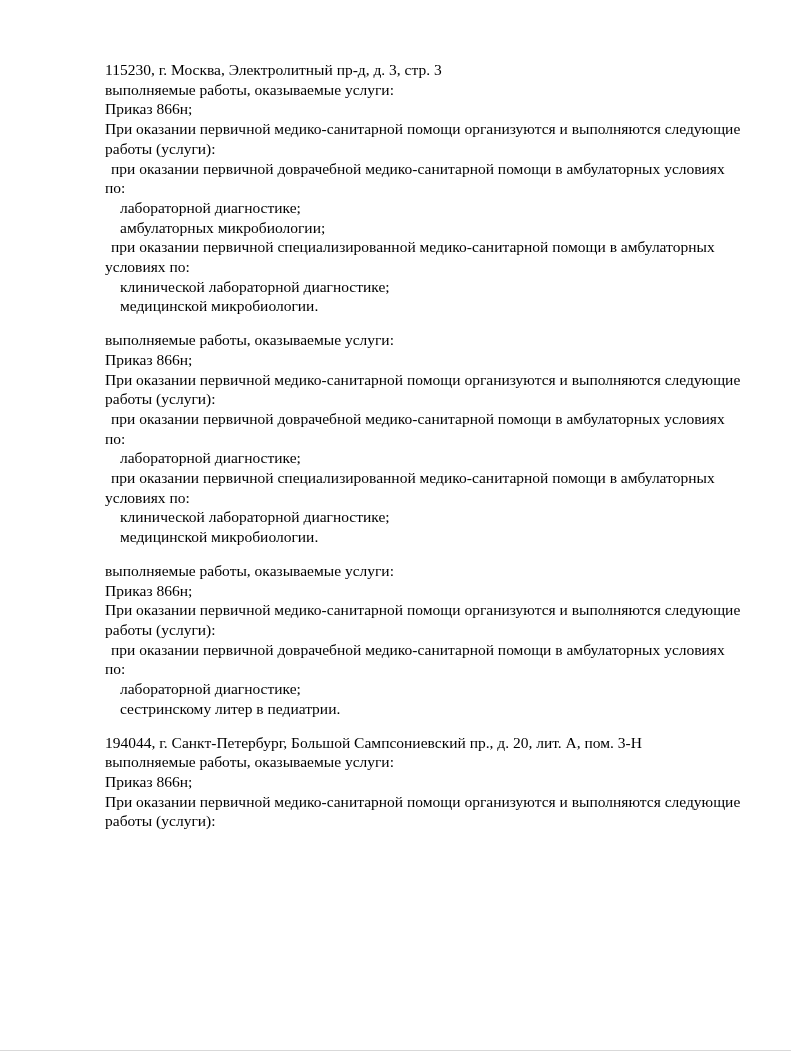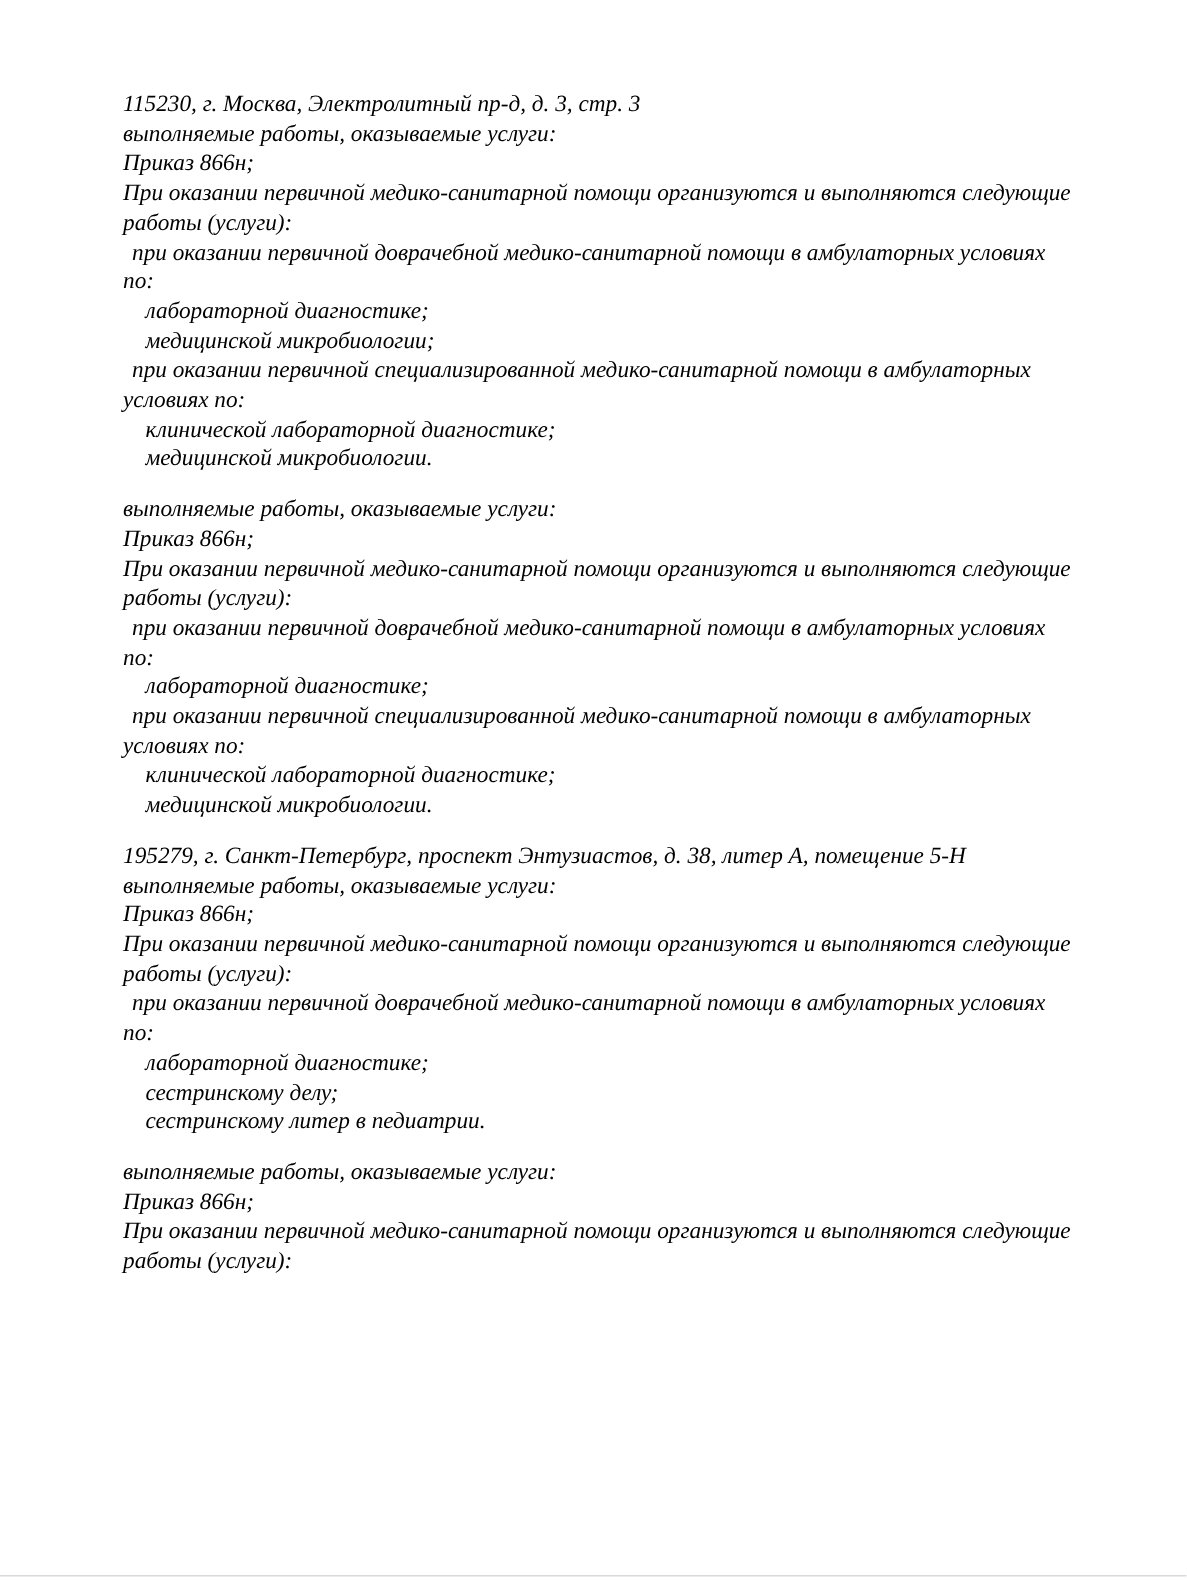--- a/index.html
+++ b/index.html
@@ -8,24 +8,23 @@
     height: 1054px;
     background: #ffffff;
     overflow: hidden;
     position: relative;
     font-family: "Liberation Serif", "DejaVu Serif", serif;
     font-size: 15.5px;
     color: #000000;
   }
   .doc {
     position: absolute;
-    left: 82px;
+    left: 105px;
     top: 60px;
     width: 665px;
-    font-style: italic;
   }
   .address-block { margin: 0 0 14px 0; }
   .address-block:last-child { margin-bottom: 0; }
   .line {
     line-height: 19.7px;
     white-space: nowrap;
   }
   .indent-0 { padding-left: 0; }
   .indent-1 { padding-left: 6px; }
   .indent-2 { padding-left: 15px; }
@@ -44,52 +43,51 @@
 <main class="doc">
     <section class="address-block">
       <div class="line indent-0">115230, г. Москва, Электролитный пр-д, д. 3, стр. 3</div>
       <div class="line indent-0">выполняемые работы, оказываемые услуги:</div>
       <div class="line indent-0">Приказ 866н;</div>
       <div class="line indent-0">При оказании первичной медико-санитарной помощи организуются и выполняются следующие</div>
       <div class="line indent-0">работы (услуги):</div>
       <div class="line indent-1">при оказании первичной доврачебной медико-санитарной помощи в амбулаторных условиях</div>
       <div class="line indent-0">по:</div>
       <div class="line indent-2">лабораторной диагностике;</div>
-      <div class="line indent-2">медицинской микробиологии;</div>
+      <div class="line indent-2">амбулаторных микробиологии;</div>
       <div class="line indent-1">при оказании первичной специализированной медико-санитарной помощи в амбулаторных</div>
       <div class="line indent-0">условиях по:</div>
       <div class="line indent-2">клинической лабораторной диагностике;</div>
       <div class="line indent-2">медицинской микробиологии.</div>
     </section>
     <section class="address-block">
       <div class="line indent-0">выполняемые работы, оказываемые услуги:</div>
       <div class="line indent-0">Приказ 866н;</div>
       <div class="line indent-0">При оказании первичной медико-санитарной помощи организуются и выполняются следующие</div>
       <div class="line indent-0">работы (услуги):</div>
       <div class="line indent-1">при оказании первичной доврачебной медико-санитарной помощи в амбулаторных условиях</div>
       <div class="line indent-0">по:</div>
       <div class="line indent-2">лабораторной диагностике;</div>
       <div class="line indent-1">при оказании первичной специализированной медико-санитарной помощи в амбулаторных</div>
       <div class="line indent-0">условиях по:</div>
       <div class="line indent-2">клинической лабораторной диагностике;</div>
       <div class="line indent-2">медицинской микробиологии.</div>
     </section>
     <section class="address-block">
-      <div class="line indent-0">195279, г. Санкт-Петербург, проспект Энтузиастов, д. 38, литер А, помещение 5-Н</div>
       <div class="line indent-0">выполняемые работы, оказываемые услуги:</div>
       <div class="line indent-0">Приказ 866н;</div>
       <div class="line indent-0">При оказании первичной медико-санитарной помощи организуются и выполняются следующие</div>
       <div class="line indent-0">работы (услуги):</div>
       <div class="line indent-1">при оказании первичной доврачебной медико-санитарной помощи в амбулаторных условиях</div>
       <div class="line indent-0">по:</div>
       <div class="line indent-2">лабораторной диагностике;</div>
-      <div class="line indent-2">сестринскому делу;</div>
       <div class="line indent-2">сестринскому литер в педиатрии.</div>
     </section>
     <section class="address-block">
+      <div class="line indent-0">194044, г. Санкт-Петербург, Большой Сампсониевский пр., д. 20, лит. А, пом. 3-Н</div>
       <div class="line indent-0">выполняемые работы, оказываемые услуги:</div>
       <div class="line indent-0">Приказ 866н;</div>
       <div class="line indent-0">При оказании первичной медико-санитарной помощи организуются и выполняются следующие</div>
       <div class="line indent-0">работы (услуги):</div>
     </section>
   </main>
 
 <div class="bottom-divider" style="background: rgb(217, 217, 217);"></div>
 
 </body></html>

